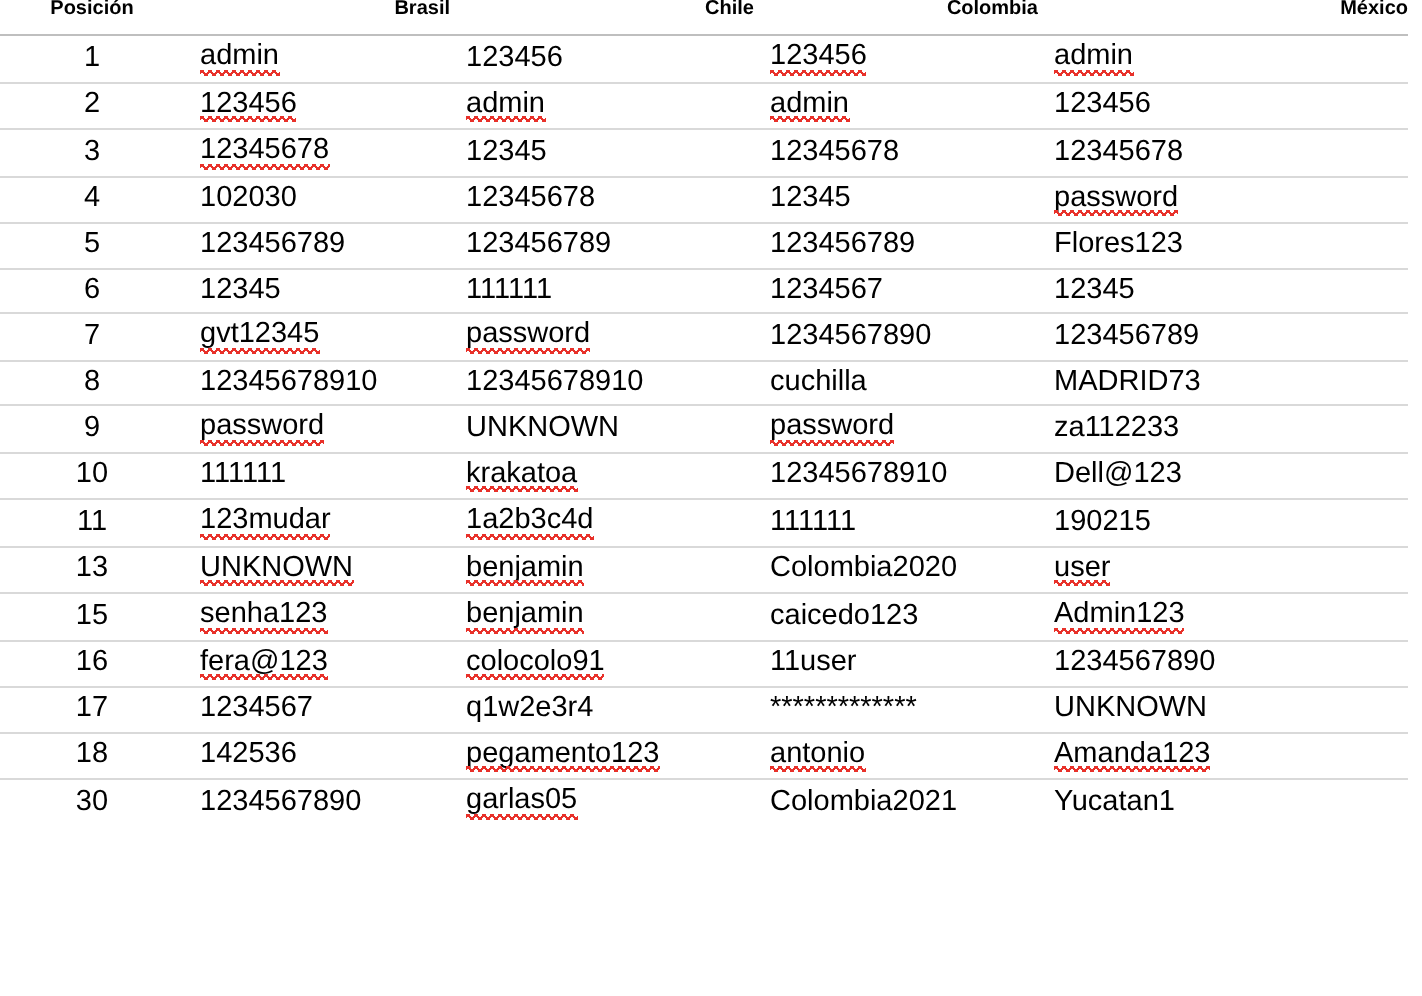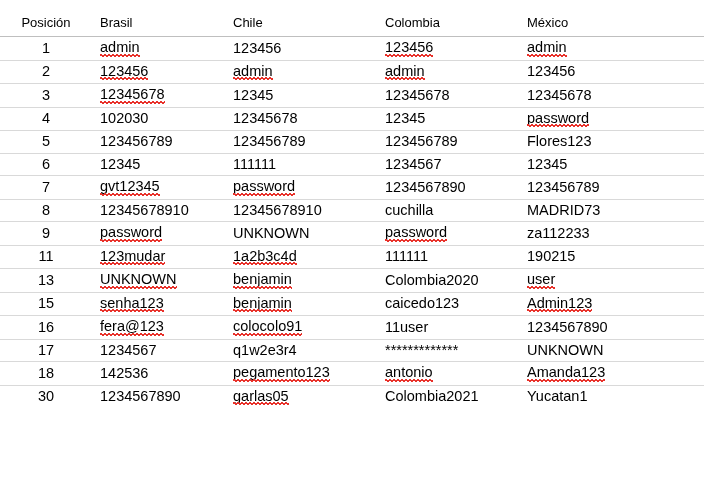--- a/index.html
+++ b/index.html
@@ -35,29 +35,29 @@
   table.pw-table th, table.pw-table td {
     border-bottom: 1px solid #d9d9d9;
     font-size: 14.5px;
     line-height: 1.0;
     padding: 3px 0 4px 0;
     vertical-align: middle;
     white-space: nowrap;
     overflow: hidden;
   }
   table.pw-table thead th {
-    font-weight: normal;
-    font-size: 13px;
+    font-weight: bold;
+    font-size: 10px;
     border-bottom: 1px solid #bfbfbf;
-    padding: 16px 0 7px 0;
+    padding: 0 0 7px 0;
   }
   .col-pos { text-align: center; }
   .col-txt { text-align: left; padding-left: 8px !important; }
   .hdr-pos { text-align: center; }
-  .hdr-txt { text-align: left; padding-left: 8px !important; }
+  .hdr-txt { text-align: right; padding-left: 8px !important; }
 
   
   .sp {
     position: relative;
     display: inline-block;
     padding-bottom: 1px;
   }
   .sp::after {
     content: "";
     position: absolute;
@@ -153,20 +153,27 @@
           <td class="col-txt">MADRID73</td>
         </tr>
         <tr>
           <td class="col-pos">9</td>
           <td class="col-txt"><span class="sp">password</span></td>
           <td class="col-txt">UNKNOWN</td>
           <td class="col-txt"><span class="sp">password</span></td>
           <td class="col-txt">za112233</td>
         </tr>
         <tr>
+          <td class="col-pos">10</td>
+          <td class="col-txt">111111</td>
+          <td class="col-txt"><span class="sp">krakatoa</span></td>
+          <td class="col-txt">12345678910</td>
+          <td class="col-txt">Dell@123</td>
+        </tr>
+        <tr>
           <td class="col-pos">11</td>
           <td class="col-txt"><span class="sp">123mudar</span></td>
           <td class="col-txt"><span class="sp">1a2b3c4d</span></td>
           <td class="col-txt">111111</td>
           <td class="col-txt">190215</td>
         </tr>
         <tr>
           <td class="col-pos">13</td>
           <td class="col-txt"><span class="sp">UNKNOWN</span></td>
           <td class="col-txt"><span class="sp">benjamin</span></td>

